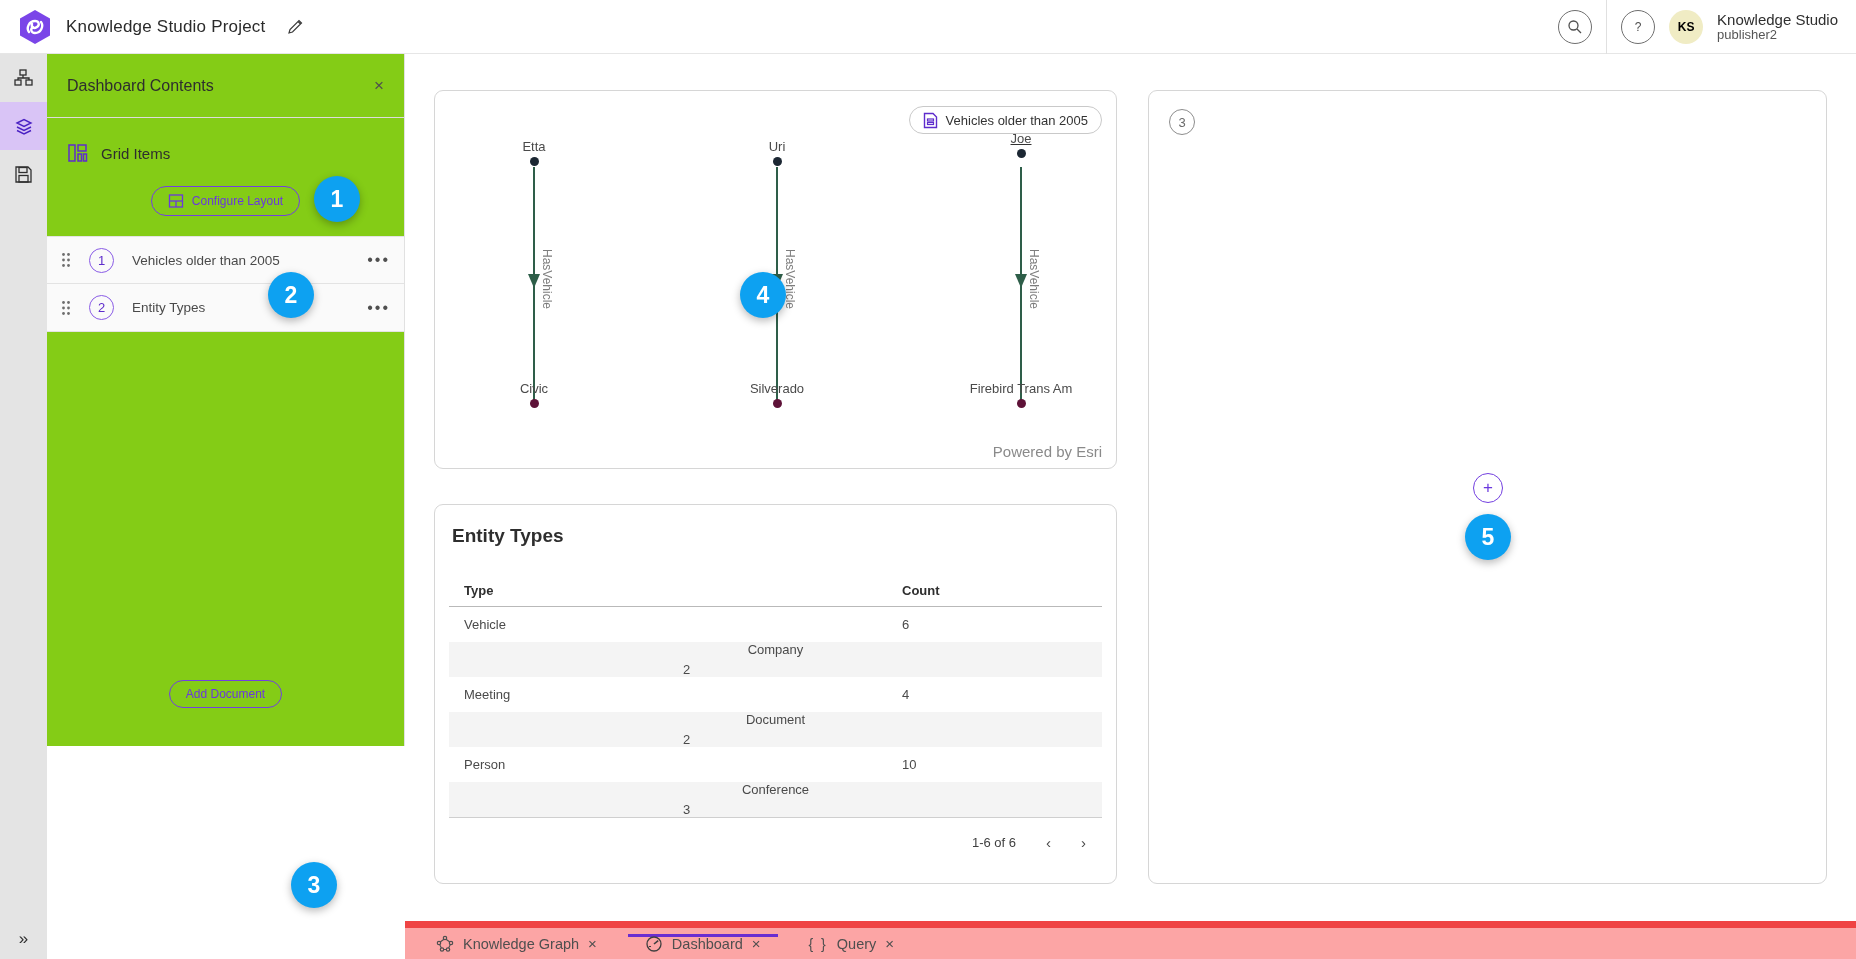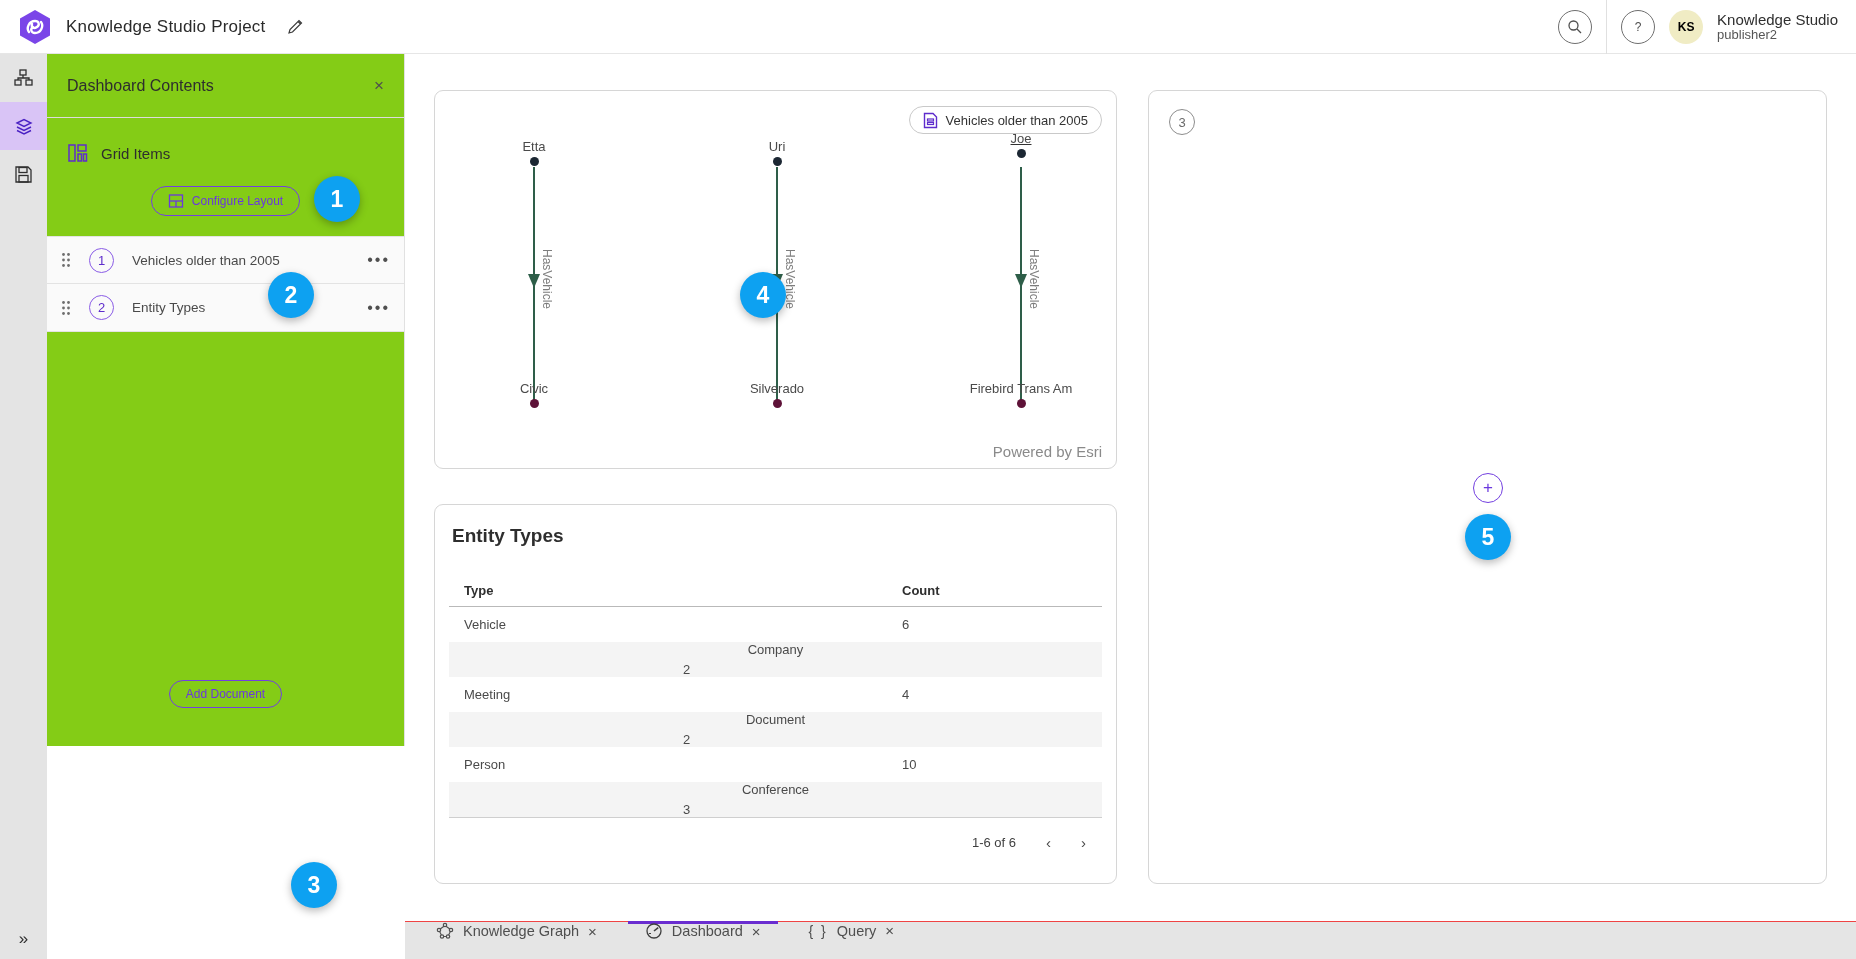--- a/index.html
+++ b/index.html
@@ -83,22 +83,22 @@
   .pg-btn { background:none; border:none; font-size:15px; color:#4a4a4a; cursor:pointer; }
 
   .empty-card { left:743px; top:36px; width:679px; height:794px; }
   .slot-circle { position:absolute; left:20px; top:18px; width:26px; height:26px; border-radius:50%;
     border:1px solid #8d8d8d; color:#6a6a6a; font-size:13px; display:flex; align-items:center; justify-content:center; }
   .plus-btn { position:absolute; left:324px; top:382px; width:30px; height:30px; border-radius:50%;
     border:1px solid #7340e0; background:#fff; color:#6a38de; font-size:17px; line-height:26px;
     cursor:pointer; }
 
   
-  .tabbar { position:absolute; left:405px; top:921px; width:1451px; height:38px; background:#e5e5e5;
-    border-top:1px solid #ef4444; display:flex; align-items:flex-start; padding-left:14px; z-index:25; }
+  .tabbar { position:absolute; left:405px; top:921px; width:1451px; height:38px; background:#fca5a5;
+    border-top:7px solid #ef4444; display:flex; align-items:center; padding-left:14px; z-index:25; }
   .tab { display:flex; align-items:center; gap:9px; padding:0 17px; font-size:14.5px; color:#4f4f4f; cursor:pointer; }
   .tab.active { box-shadow:inset 0 3px 0 #6a2dd0; margin-top:-1px; padding-top:1px; }
   .tab .tab-x { color:#4f4f4f; font-size:15px; cursor:pointer; }
   .tab-gap { width:14px; }
   .curly { font-size:14px; color:#4f4f4f; letter-spacing:2px; }
 
   
   .badge { position:absolute; width:46px; height:46px; border-radius:50%; background:#0da1f1;
     color:#fff; font-size:23px; font-weight:bold; display:flex; align-items:center; justify-content:center;
     box-shadow:0 3px 8px rgba(0,0,0,.28); z-index:40; }

